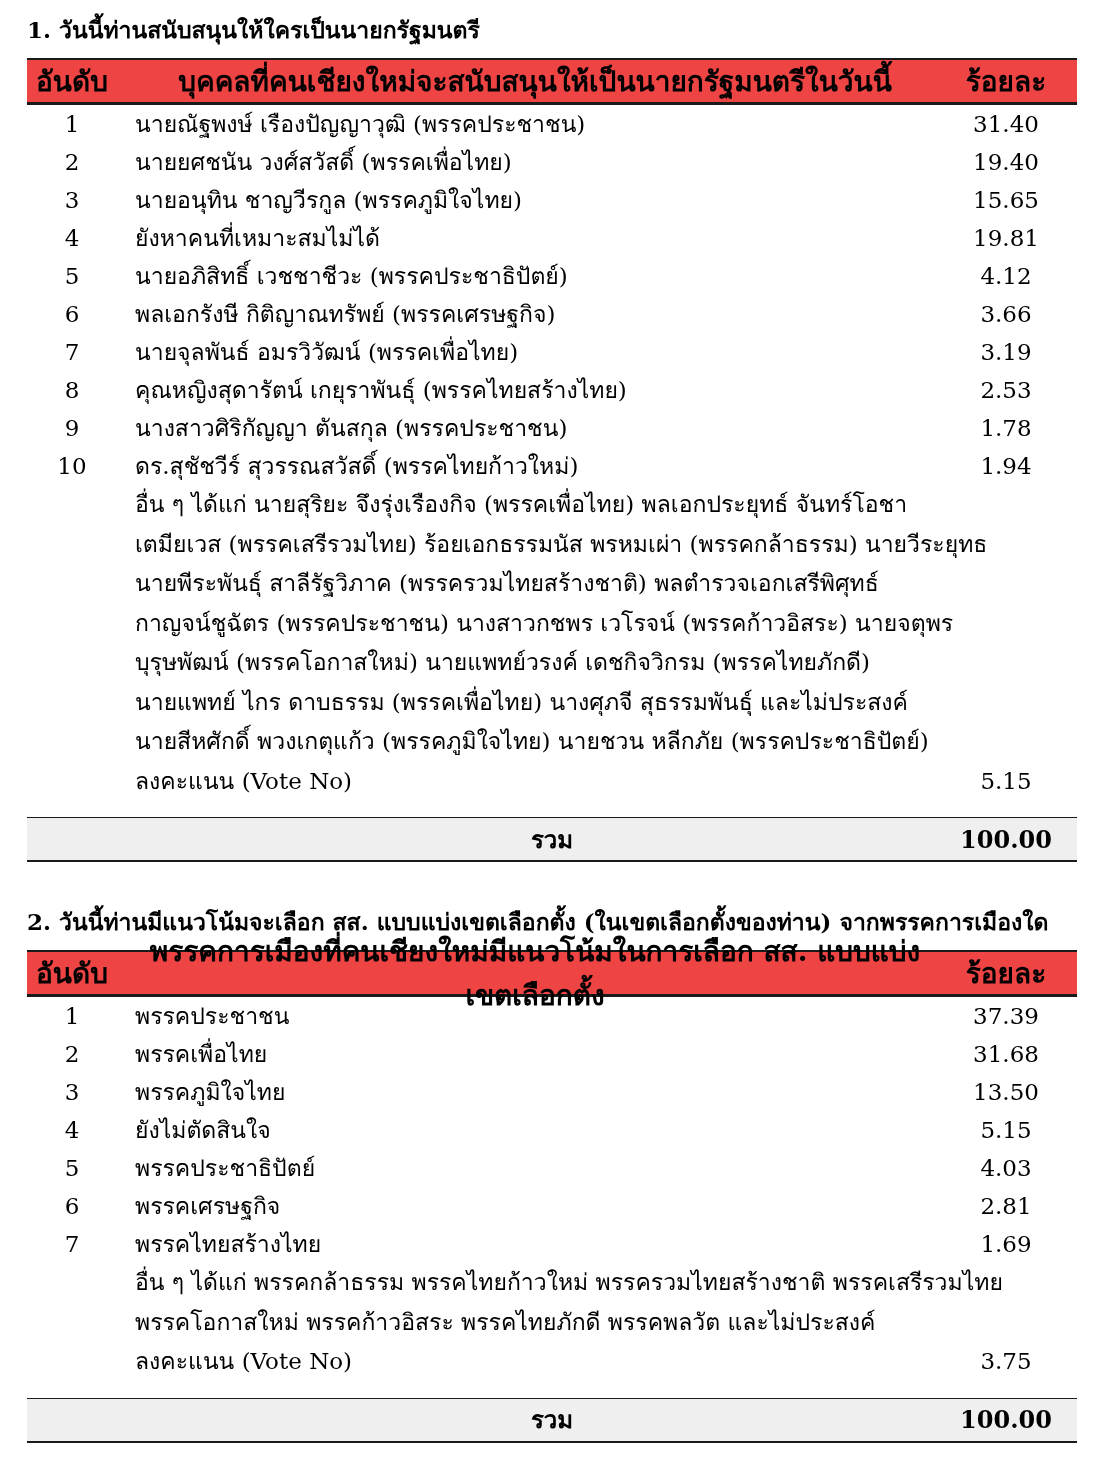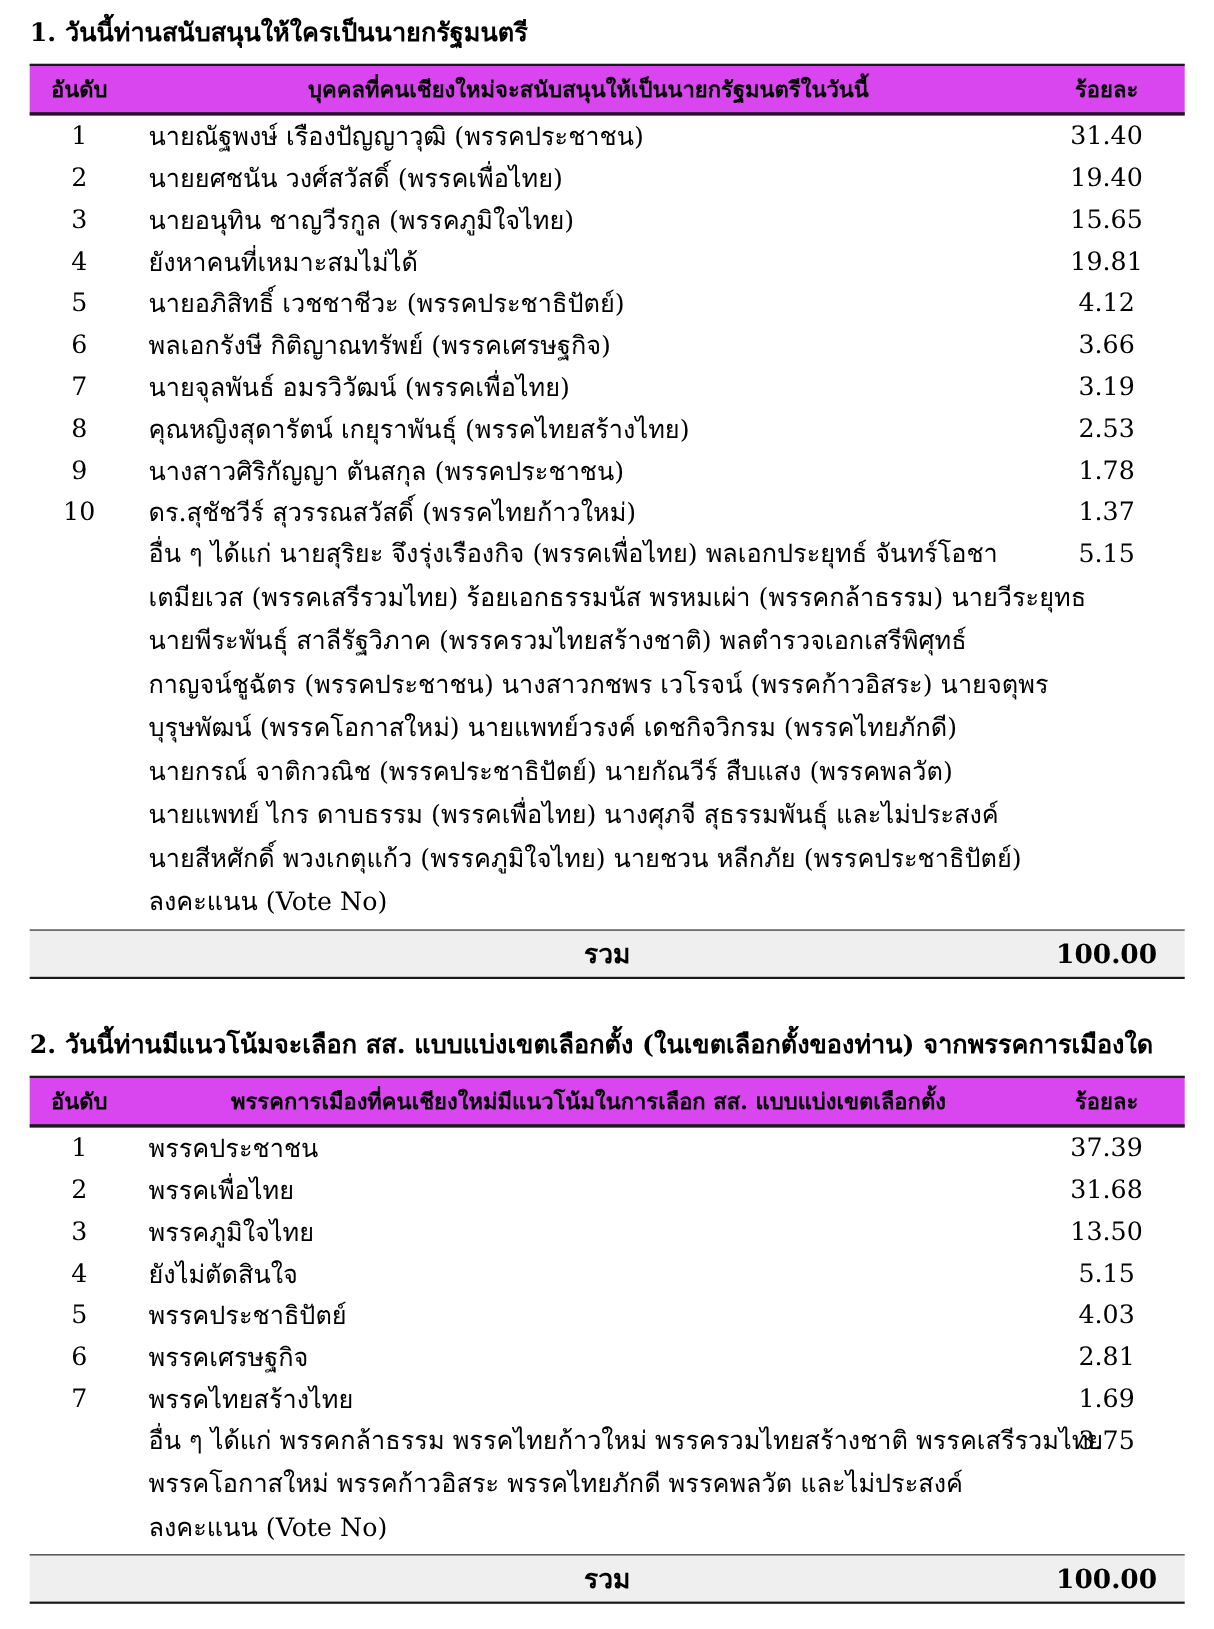--- a/index.html
+++ b/index.html
@@ -18,45 +18,45 @@
     white-space: nowrap;
   }
   .q-title.second { margin-top: 44px; }
 
   .tbl { width: 1050px; }
 
   .thead {
     display: flex;
     align-items: center;
     height: 42px;
-    background: #d946ef;
+    background: #ef4444;
     border-top: 2px solid #1a1a1a;
     border-bottom: 3px solid #1a1a1a;
     font-weight: bold;
-    font-size: 20px;
+    font-size: 28px;
   }
   .thead .c1, .thead .c2, .thead .c3 { text-align: center; }
 
   .c1 { flex: 0 0 90px; text-align: center; }
   .c2 { flex: 1 1 0; min-width: 0; padding-left: 18px; }
   .c3 { flex: 0 0 142px; text-align: center; }
 
   .trow {
     display: flex;
     align-items: center;
     height: 38px;
     font-size: 23px;
   }
   .trow .c2 { white-space: nowrap; }
 
   .other-row {
     display: flex;
-    align-items: flex-start;
+    align-items: flex-end;
     font-size: 23px;
-    padding-bottom: 4px;
+    padding-bottom: 16px;
   }
   .other-row .c2 .line { line-height: 39.5px; white-space: nowrap; }
   .other-row .c3 { line-height: 39.5px; }
 
   .total-row {
     position: relative;
     display: flex;
     align-items: center;
     height: 42px;
     background: #efefef;
@@ -130,33 +130,32 @@
             <div class="c3">2.53</div>
           </div>
           <div class="trow">
             <div class="c1">9</div>
             <div class="c2">นางสาวศิริกัญญา ตันสกุล (พรรคประชาชน)</div>
             <div class="c3">1.78</div>
           </div>
           <div class="trow">
             <div class="c1">10</div>
             <div class="c2">ดร.สุชัชวีร์ สุวรรณสวัสดิ์ (พรรคไทยก้าวใหม่)</div>
-            <div class="c3">1.37</div>
+            <div class="c3">1.94</div>
           </div>
         </div>
 
       <div class="other-row">
         <div class="c1"></div>
         <div class="c2">
             <div class="line">อื่น ๆ ได้แก่ นายสุริยะ จึงรุ่งเรืองกิจ (พรรคเพื่อไทย) พลเอกประยุทธ์ จันทร์โอชา</div>
             <div class="line">เตมียเวส (พรรคเสรีรวมไทย) ร้อยเอกธรรมนัส พรหมเผ่า (พรรคกล้าธรรม) นายวีระยุทธ</div>
             <div class="line">นายพีระพันธุ์ สาลีรัฐวิภาค (พรรครวมไทยสร้างชาติ) พลตำรวจเอกเสรีพิศุทธ์</div>
             <div class="line">กาญจน์ชูฉัตร (พรรคประชาชน) นางสาวกชพร เวโรจน์ (พรรคก้าวอิสระ) นายจตุพร</div>
             <div class="line">บุรุษพัฒน์ (พรรคโอกาสใหม่) นายแพทย์วรงค์ เดชกิจวิกรม (พรรคไทยภักดี)</div>
-            <div class="line">นายกรณ์ จาติกวณิช (พรรคประชาธิปัตย์) นายกัณวีร์ สืบแสง (พรรคพลวัต)</div>
             <div class="line">นายแพทย์ ไกร ดาบธรรม (พรรคเพื่อไทย) นางศุภจี สุธรรมพันธุ์ และไม่ประสงค์</div>
             <div class="line">นายสีหศักดิ์ พวงเกตุแก้ว (พรรคภูมิใจไทย) นายชวน หลีกภัย (พรรคประชาธิปัตย์)</div>
             <div class="line">ลงคะแนน (Vote No)</div>
           </div>
         <div class="c3">5.15</div>
       </div>
 
       <div class="total-row">
         <div class="total-label">รวม</div>
         <div class="c3">100.00</div>

